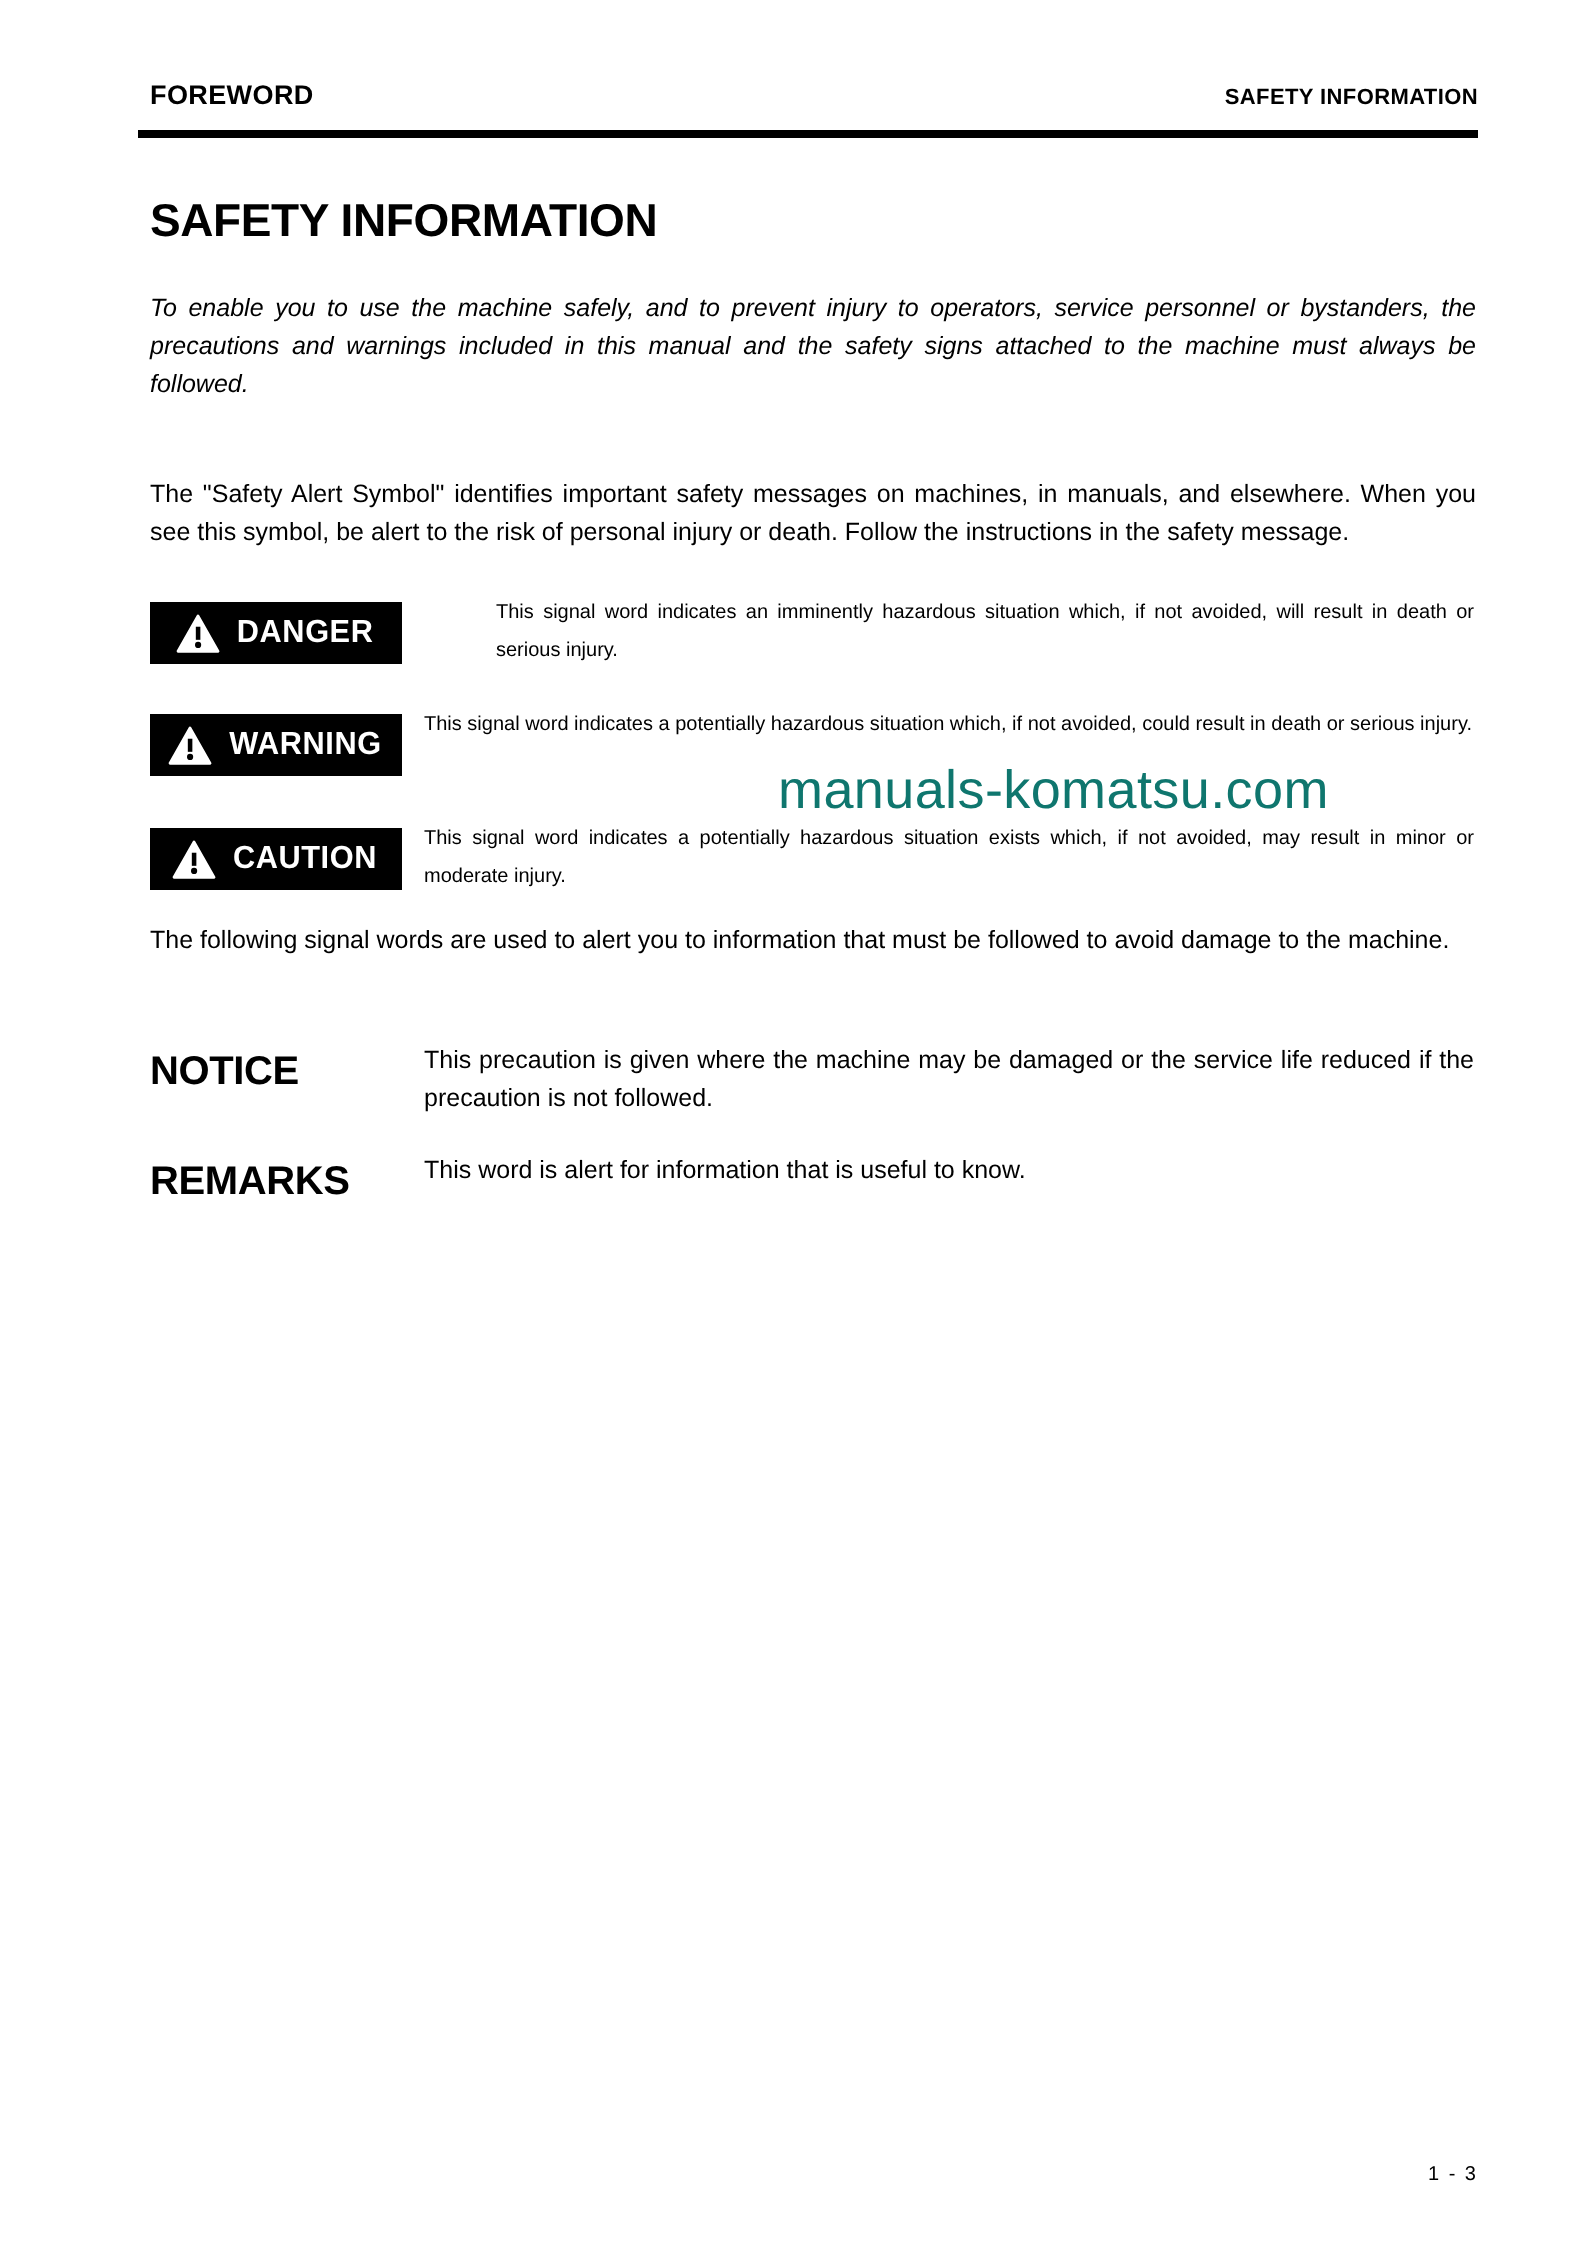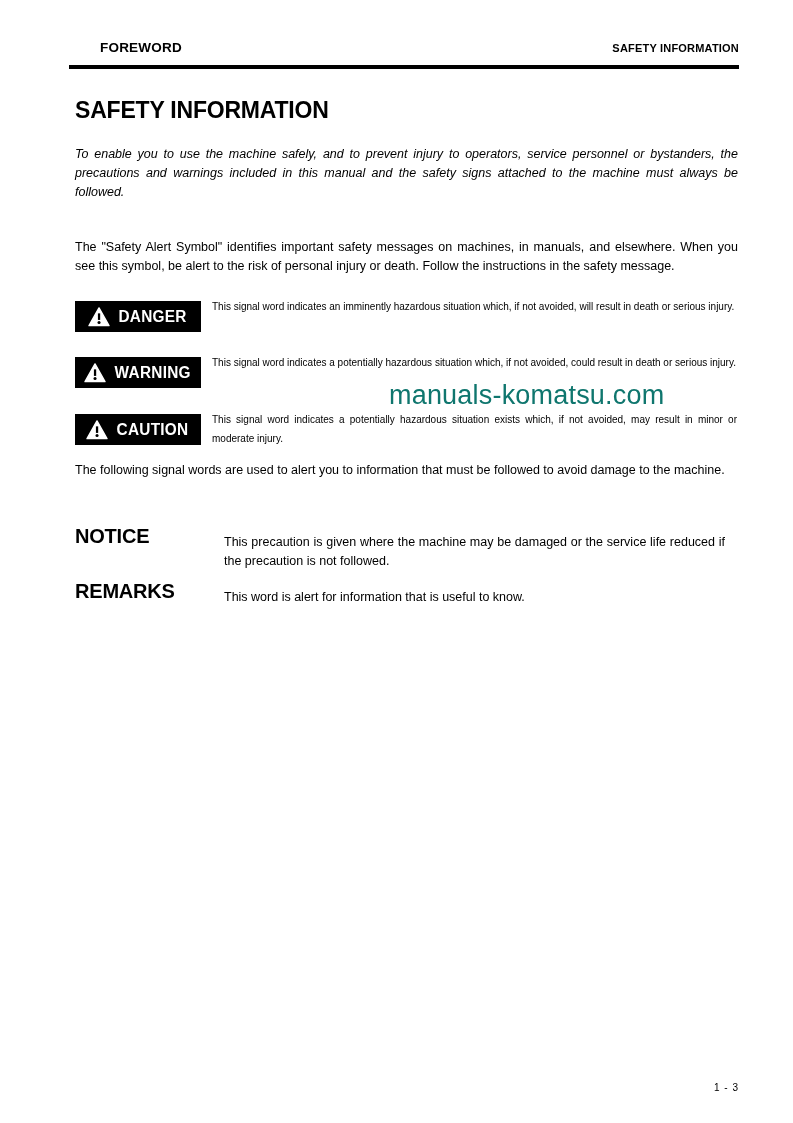--- a/index.html
+++ b/index.html
@@ -18,21 +18,20 @@
   }
   
   .running-header {
     position: absolute;
     top: 40px;
     left: 75px;
     right: 54px;
     display: flex;
     justify-content: space-between;
     align-items: baseline;
-    margin-left: 25px;
   }
   .running-header .left {
     font-size: 13.5px;
     font-weight: bold;
     letter-spacing: 0.2px;
   }
   .running-header .right {
     font-size: 11px;
     font-weight: bold;
     letter-spacing: 0.2px;
@@ -69,21 +68,21 @@
   .par-2 { top: 201px; text-align: left; }
   .par-3 { top: 238px; }
   .par-4 { top: 461px; }
   
   .signal-row {
     position: absolute;
     left: 75px;
     right: 56px;
     display: flex;
   }
-  .row-danger  { top: 294px; }
+  .row-danger  { top: 294px; gap: 36px; }
   .row-warning { top: 350px; }
   .row-caution { top: 407px; }
   .signal-col {
     width: 137px;
     flex: 0 0 137px;
   }
   .signal-box {
     margin-top: 7px;
     width: 126px;
     height: 31px;
@@ -124,21 +123,21 @@
   .row-remarks { top: 573px; }
   .plain-label {
     width: 137px;
     flex: 0 0 137px;
     padding-top: 7px;
     font-size: 20px;
     font-weight: bold;
     letter-spacing: -0.2px;
   }
   .plain-text {
-    margin: 12px;
+    margin: 0;
     padding-top: 3px;
     width: 525px;
     font-size: 12.5px;
     line-height: 19px;
     text-align: justify;
   }
   .row-remarks .plain-text { text-align: left; }
   
   .watermark {
     position: absolute;

